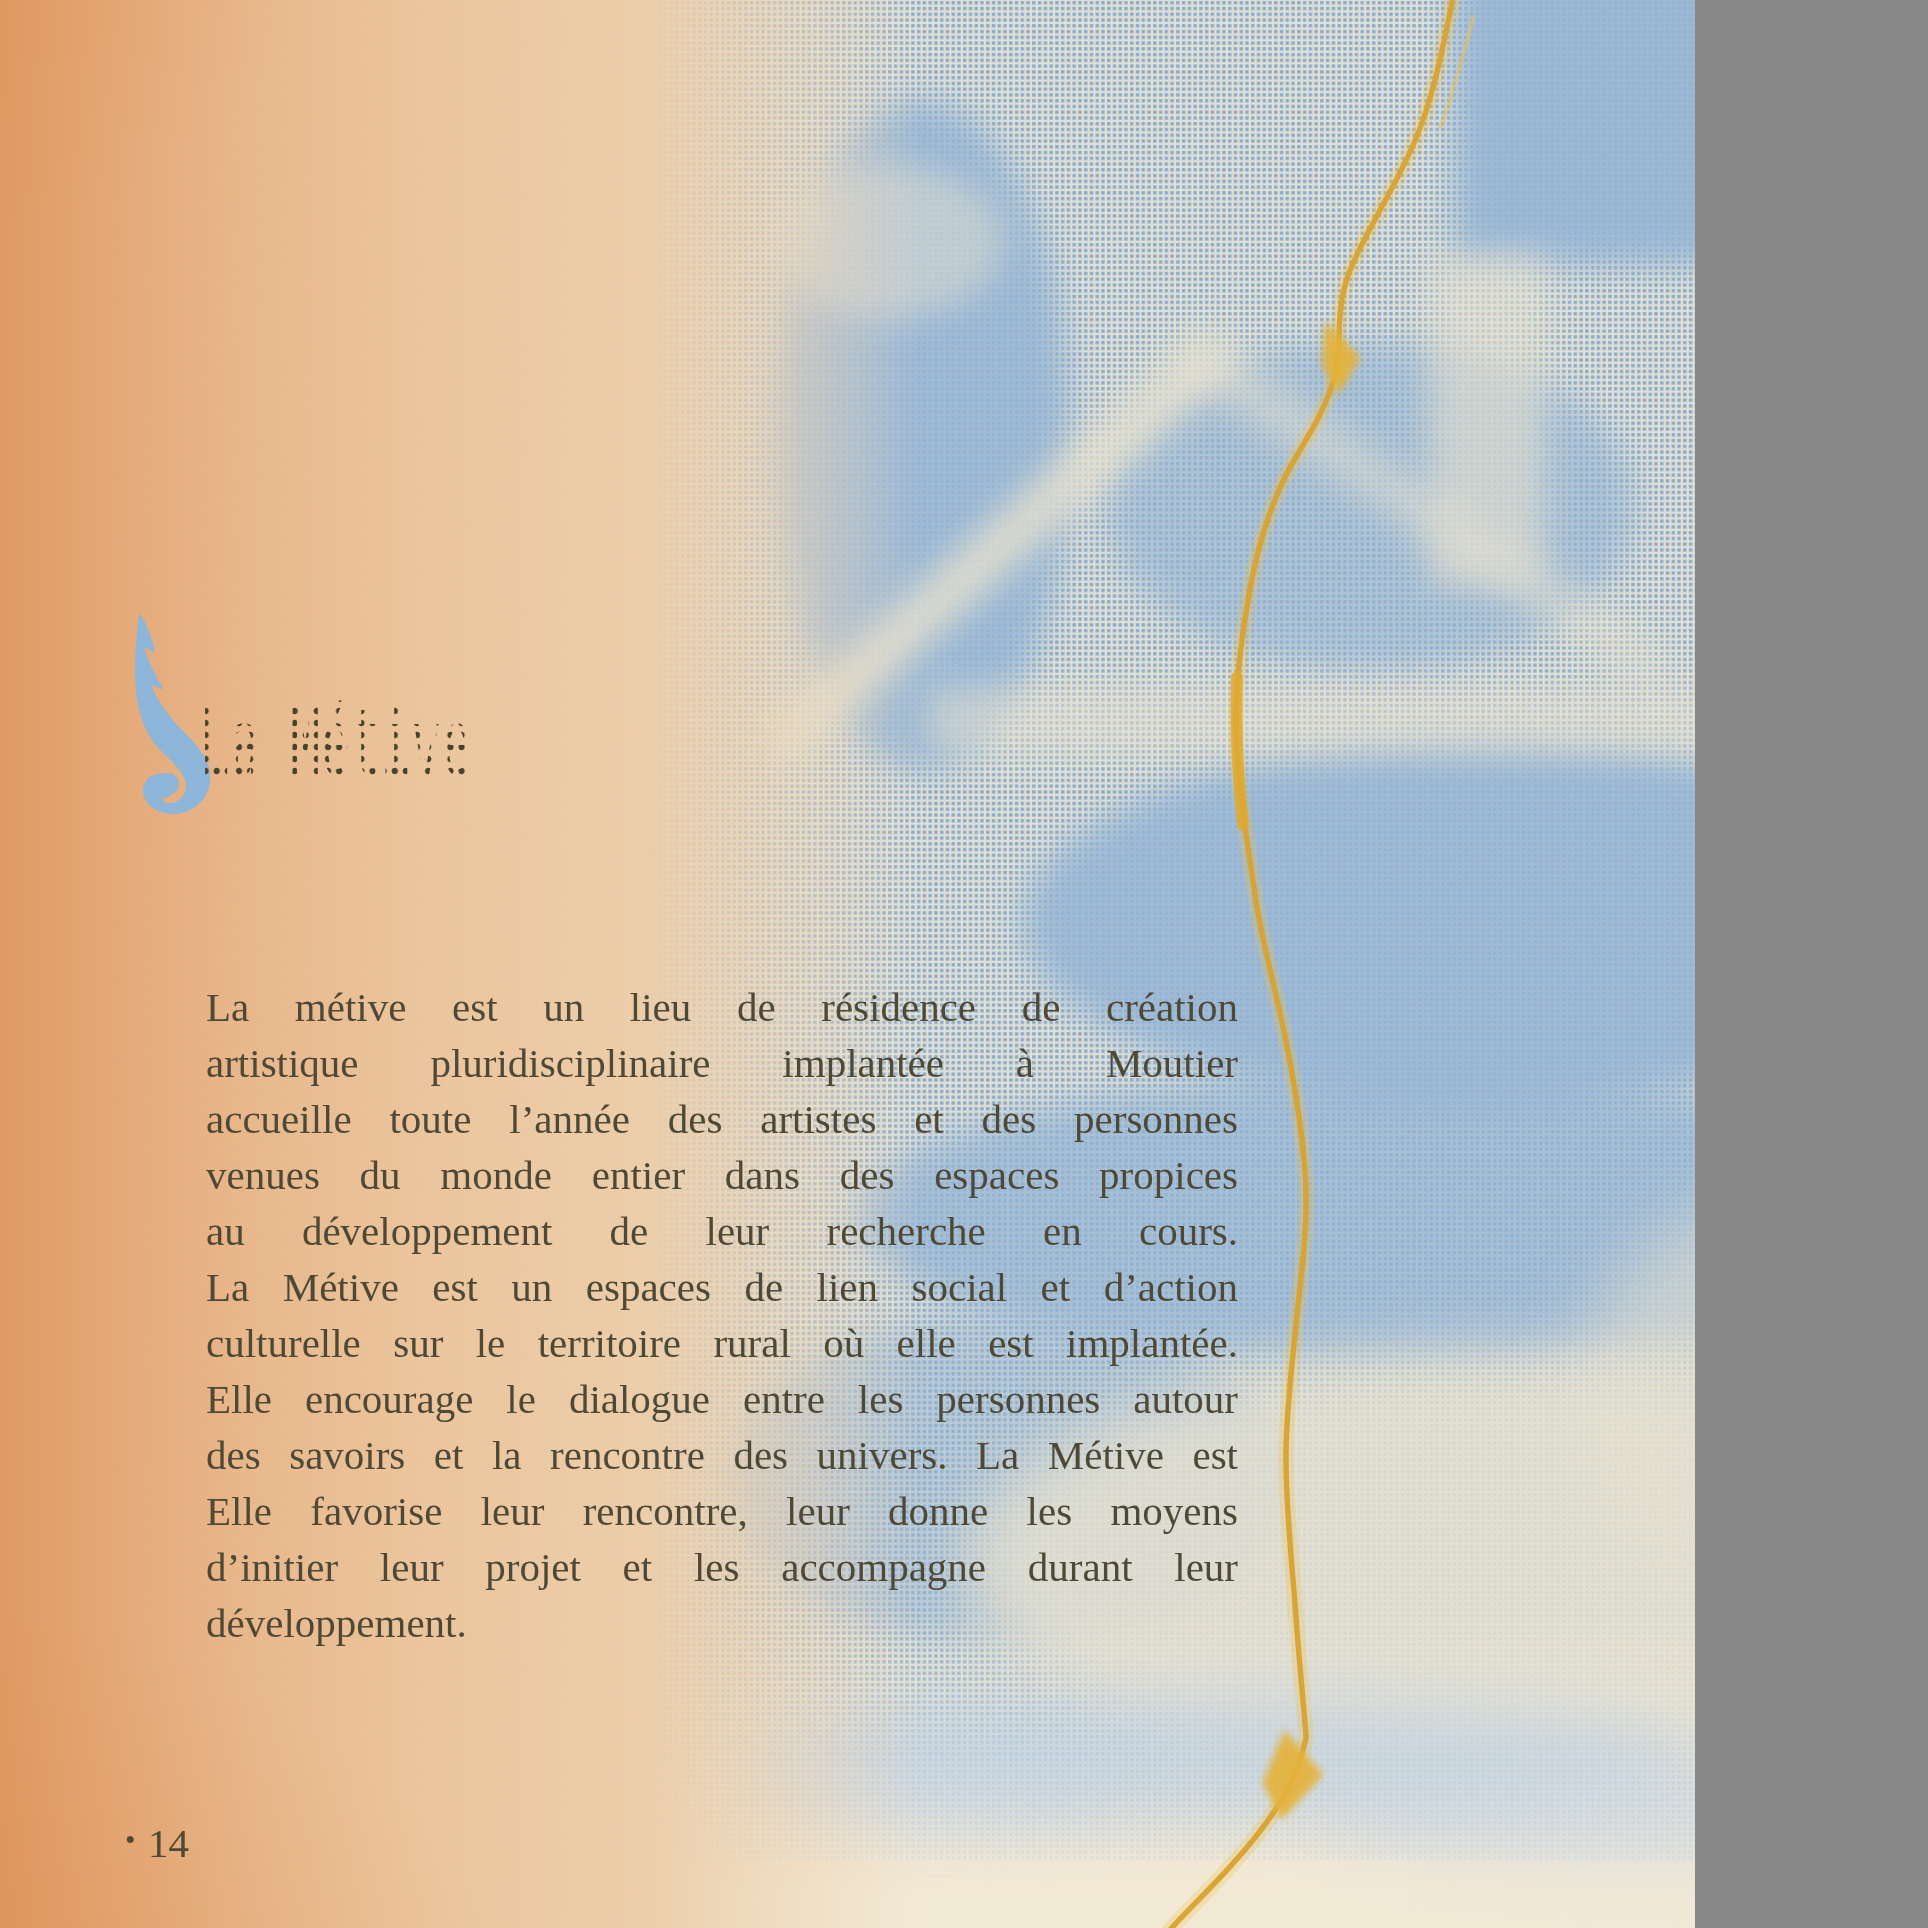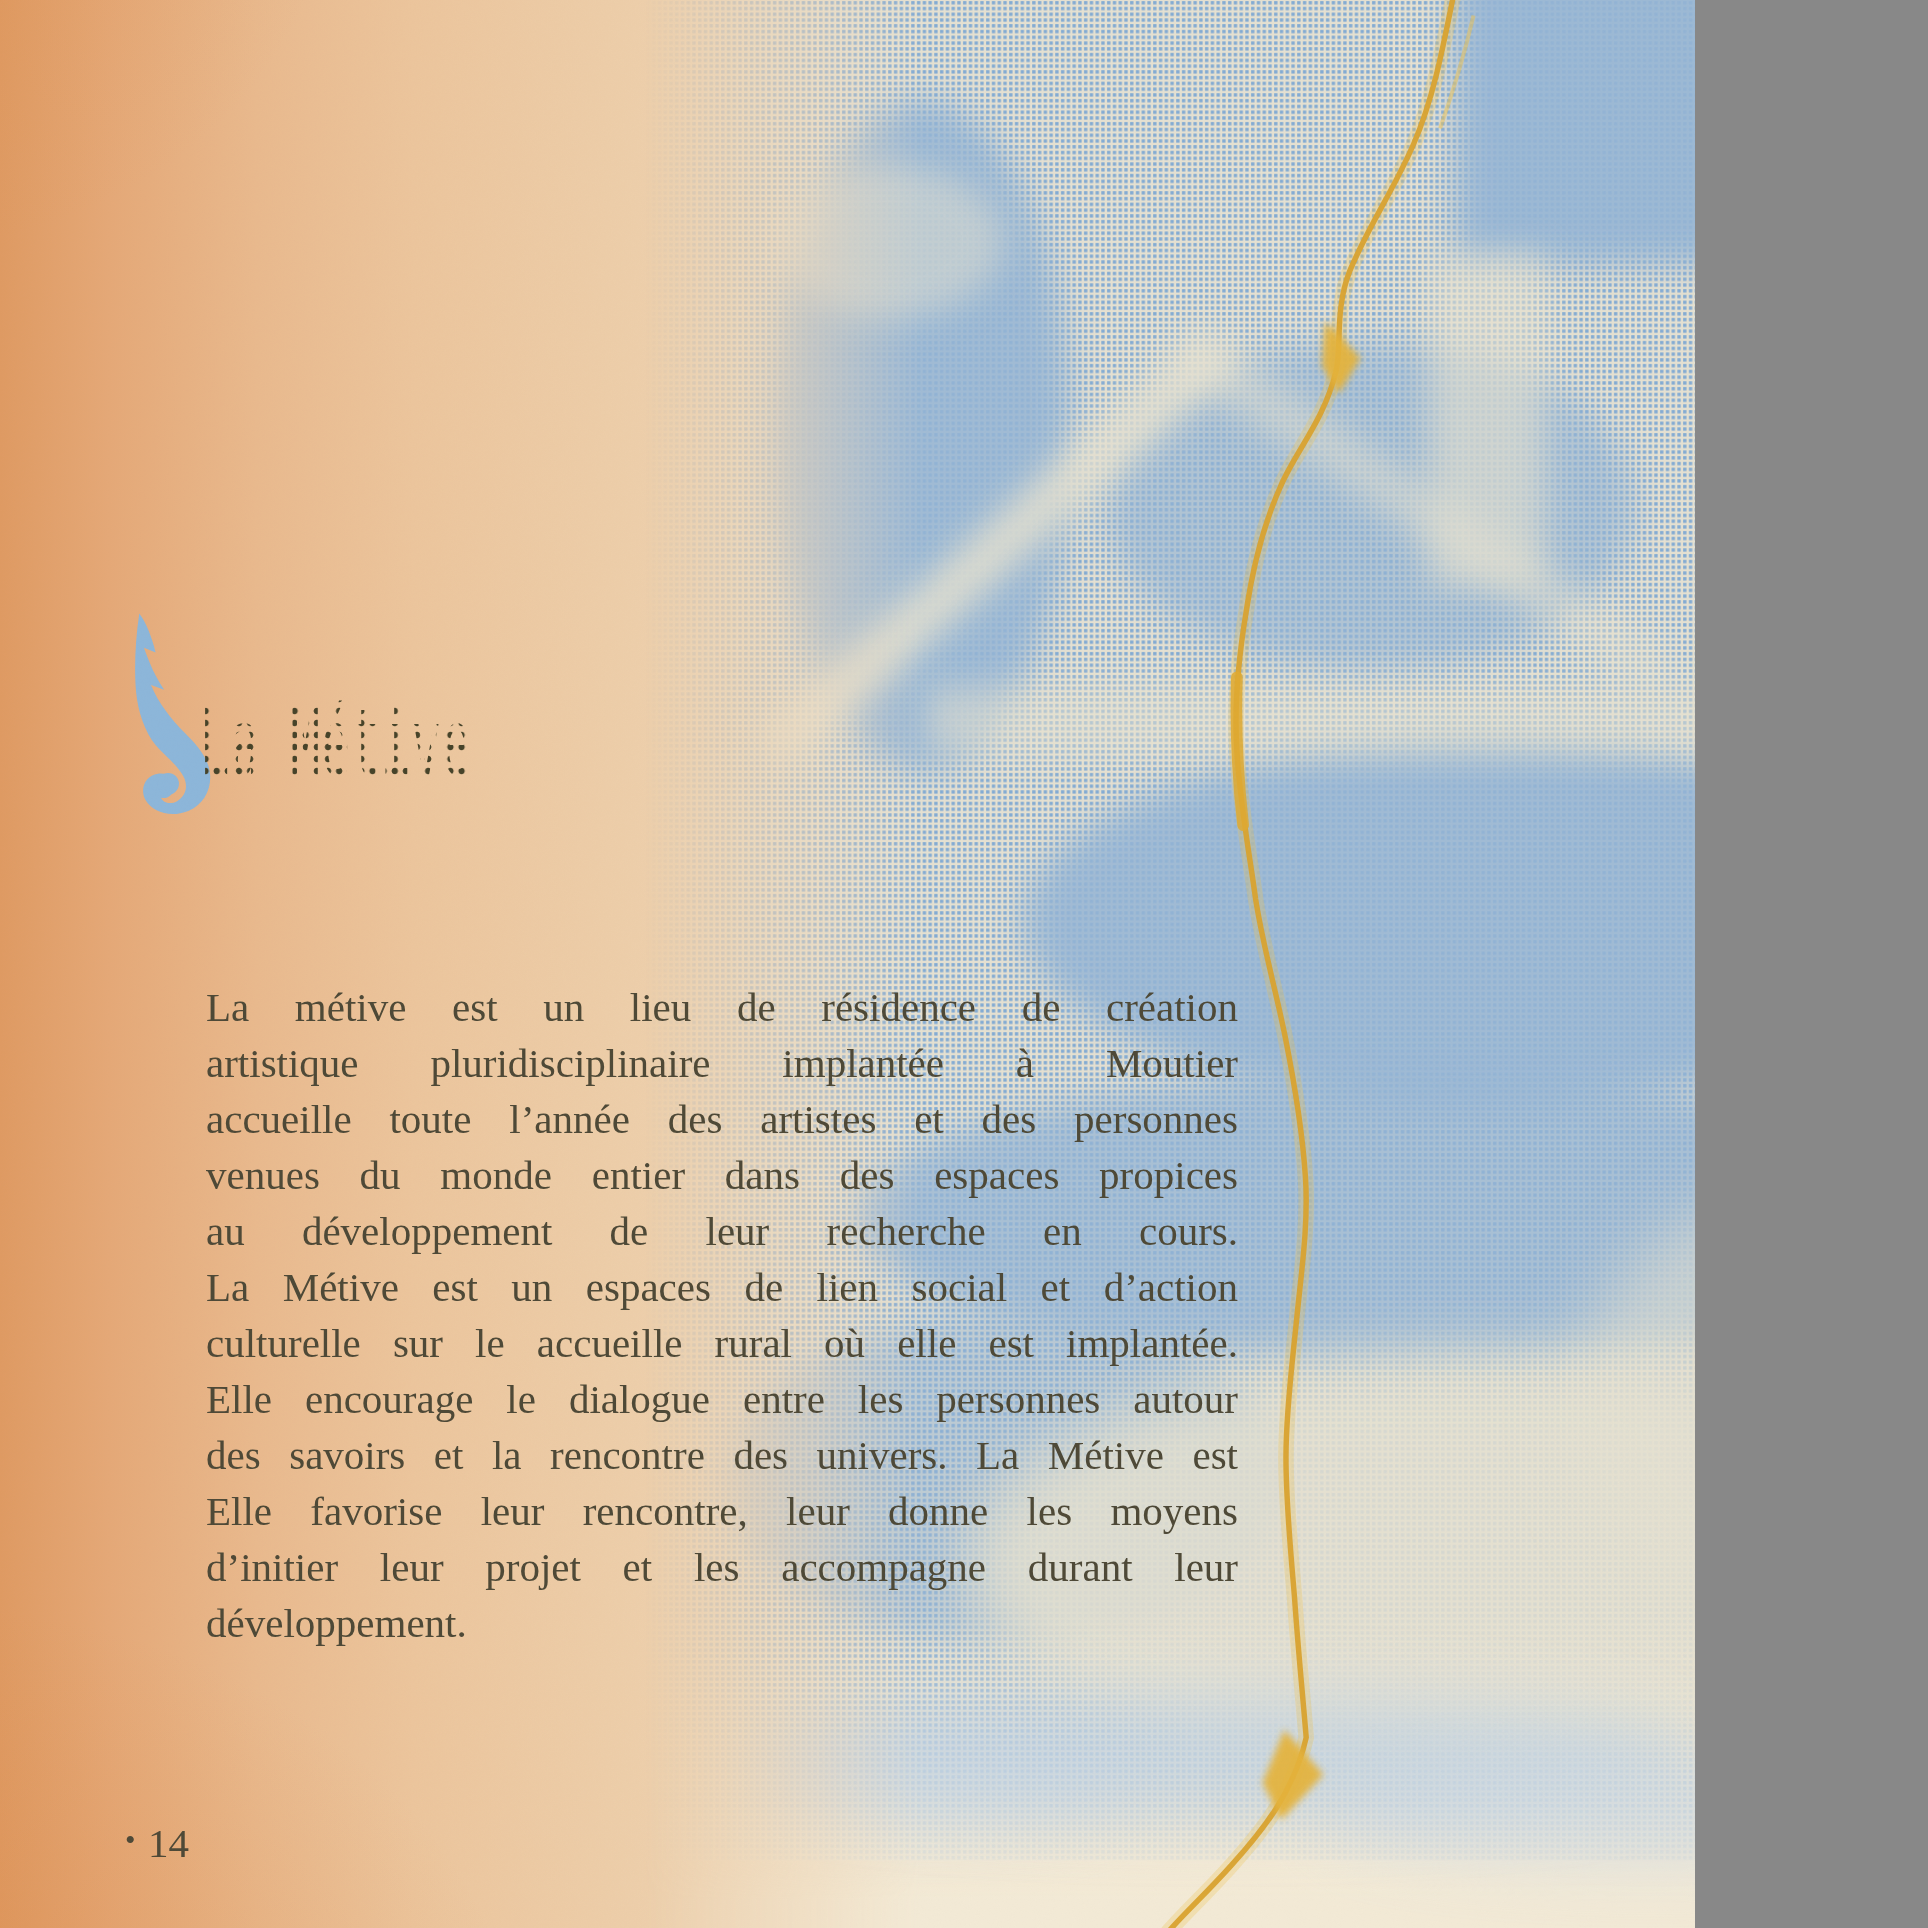--- a/index.html
+++ b/index.html
@@ -126,21 +126,21 @@
 
   <h1 class="title">La Métive</h1>
 
   <div class="bodytext">
     <div class="ln">La métive est un lieu de résidence de création</div>
     <div class="ln">artistique pluridisciplinaire implantée à Moutier</div>
     <div class="ln">accueille toute l’année des artistes et des personnes</div>
     <div class="ln">venues du monde entier dans des espaces propices</div>
     <div class="ln">au développement de leur recherche en cours.</div>
     <div class="ln">La Métive est un espaces de lien social et d’action</div>
-    <div class="ln">culturelle sur le accueille rural où elle est implantée.</div>
+    <div class="ln">culturelle sur le territoire rural où elle est implantée.</div>
     <div class="ln">Elle encourage le dialogue entre les personnes autour</div>
     <div class="ln">des savoirs et la rencontre des univers. La Métive est</div>
     <div class="ln">Elle favorise leur rencontre, leur donne les moyens</div>
     <div class="ln">d’initier leur projet et les accompagne durant leur</div>
     <div class="ln last">développement.</div>
   </div>
 
   <div class="pagenum">
     <span class="bullet">•</span><span>14</span>
   </div>

